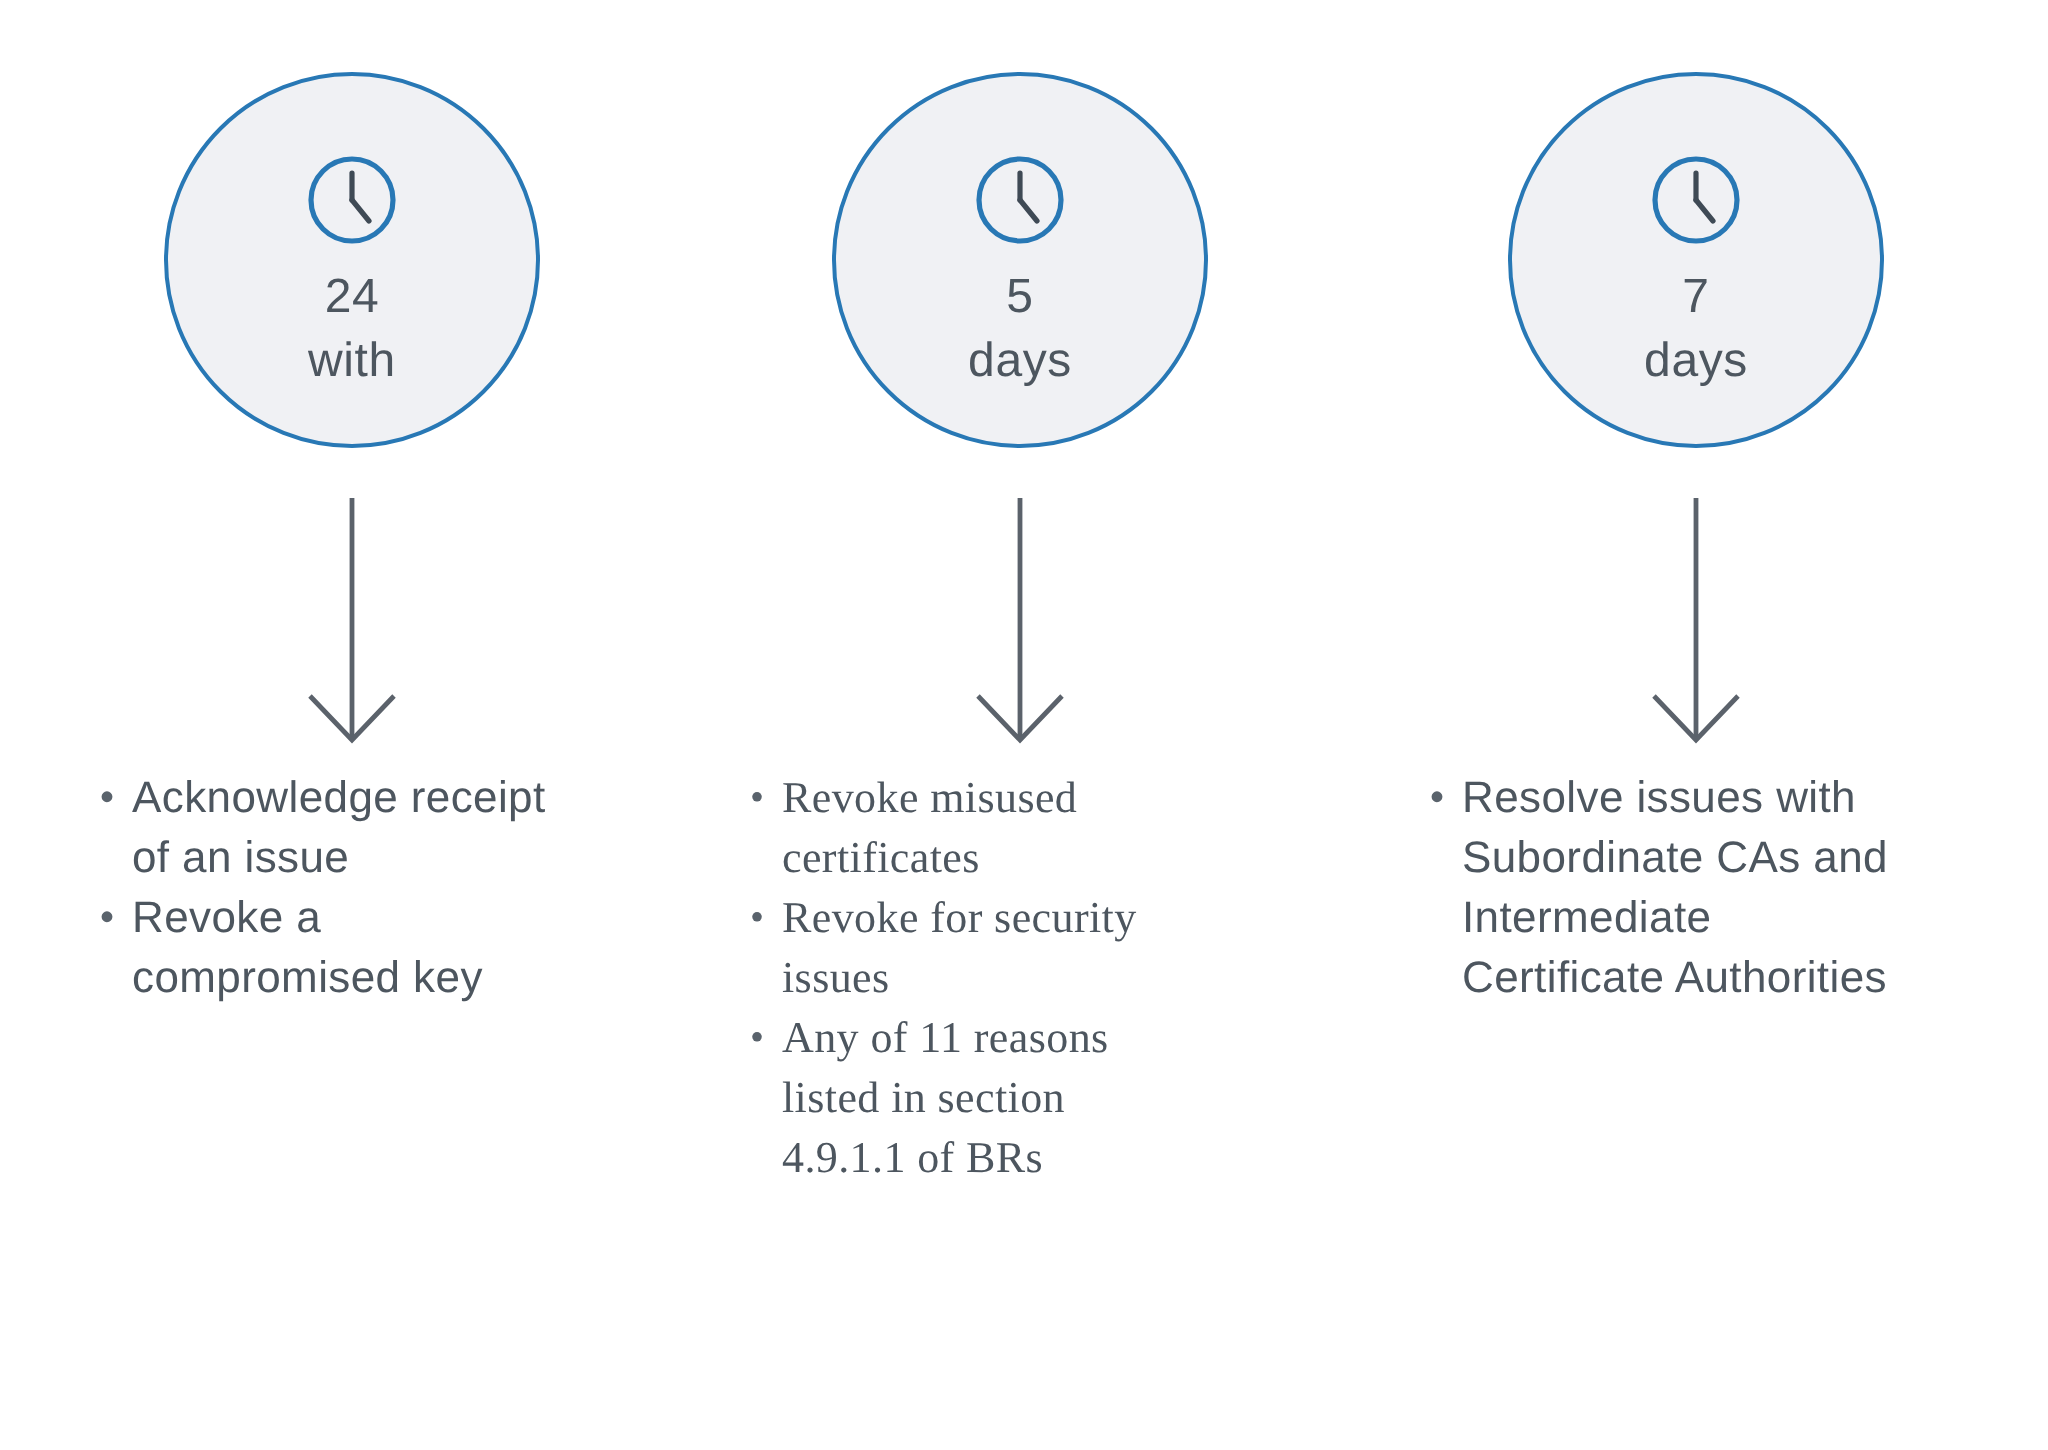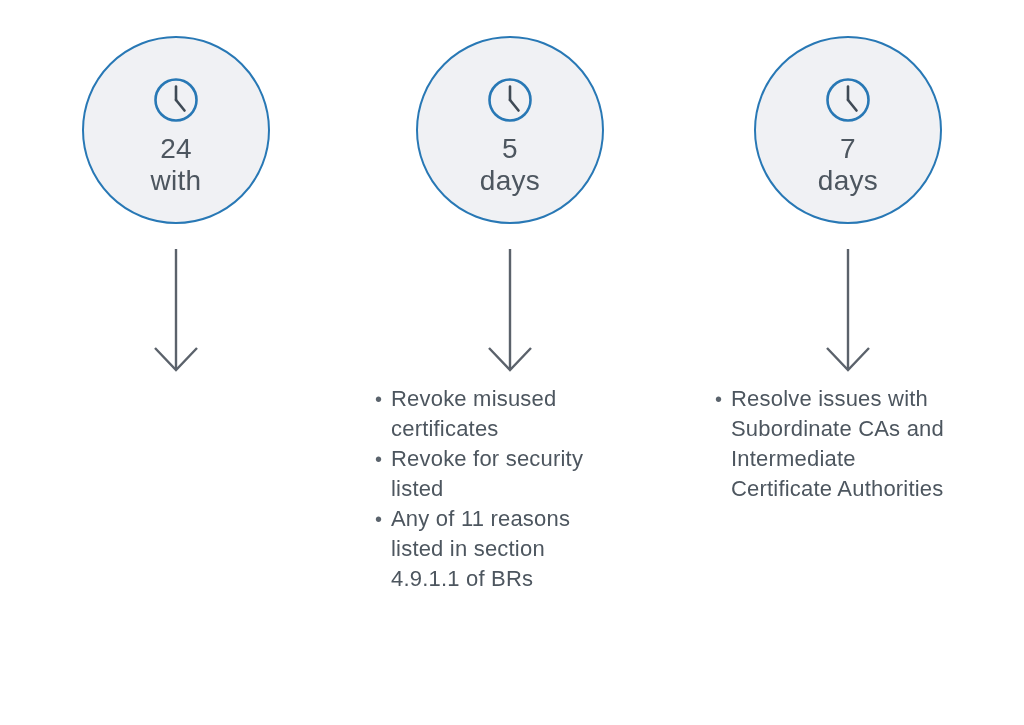--- a/index.html
+++ b/index.html
@@ -40,21 +40,21 @@
     align-items: center;
     justify-content: center;
     padding-top: 14px;
   }
   .clock-icon-wrap {
     margin-bottom: 10px;
     line-height: 0;
   }
   .badge-value, .badge-unit {
     display: block;
-    font-size: 28px;
+    font-size: 24px;
     line-height: 32px;
     color: #4d565f;
     text-align: center;
     letter-spacing: 0.3px;
   }
 
   .down-arrow-wrap {
     position: absolute;
     top: 248px;
     left: 50%;
@@ -63,21 +63,21 @@
   }
 
   .duty-list {
     position: absolute;
     top: 384px;
     margin: 0;
     padding: 0;
     list-style: none;
   }
   .col-0 .duty-list { left: 20px; width: 260px; }
-  .col-1 .duty-list { left: 13px; width: 270px; }
+  .col-1 .duty-list { left: 13px; width: 270px; font-family: Liberation Serif, serif; }
   .col-2 .duty-list { left: 17px; width: 280px; }
 
   .duty-list li {
     position: relative;
     padding-left: 16px;
     margin: 0;
     font-size: 22px;
     line-height: 30px;
     color: #4d565f;
     letter-spacing: 0.2px;
@@ -109,20 +109,26 @@
       </span>
       <span class="badge-value">24</span>
       <span class="badge-unit">with</span>
     </div>
     <span class="down-arrow-wrap">
       <svg width="48" height="126" viewBox="0 0 48 126">
         <line x1="24" y1="1" x2="24" y2="121" stroke="#5b626b" stroke-width="2.4"></line>
         <polyline points="3,100 24,122 45,100" fill="none" stroke="#5b626b" stroke-width="2.4"></polyline>
       </svg>
     </span>
+    <ul class="duty-list">
+      <li>Acknowledge receipt
+of an issue</li>
+      <li>Revoke a
+compromised key</li>
+    </ul>
   </div>
 
   <div class="column col-1">
     <div class="badge-circle">
       <span class="clock-icon-wrap">
         <svg width="46" height="46" viewBox="0 0 46 46">
           <circle cx="23" cy="23" r="20.5" fill="none" stroke="#2878b5" stroke-width="2.6"></circle>
           <line x1="23" y1="23" x2="23" y2="9.5" stroke="#3f4a55" stroke-width="2.6" stroke-linecap="round"></line>
           <line x1="23" y1="23" x2="31.5" y2="33.5" stroke="#3f4a55" stroke-width="2.6" stroke-linecap="round"></line>
         </svg>
@@ -133,21 +139,21 @@
     <span class="down-arrow-wrap">
       <svg width="48" height="126" viewBox="0 0 48 126">
         <line x1="24" y1="1" x2="24" y2="121" stroke="#5b626b" stroke-width="2.4"></line>
         <polyline points="3,100 24,122 45,100" fill="none" stroke="#5b626b" stroke-width="2.4"></polyline>
       </svg>
     </span>
     <ul class="duty-list">
       <li>Revoke misused
 certificates</li>
       <li>Revoke for security
-listed</li>
+issues</li>
       <li>Any of 11 reasons
 listed in section
 4.9.1.1 of BRs</li>
     </ul>
   </div>
 
   <div class="column col-2">
     <div class="badge-circle">
       <span class="clock-icon-wrap">
         <svg width="46" height="46" viewBox="0 0 46 46">

